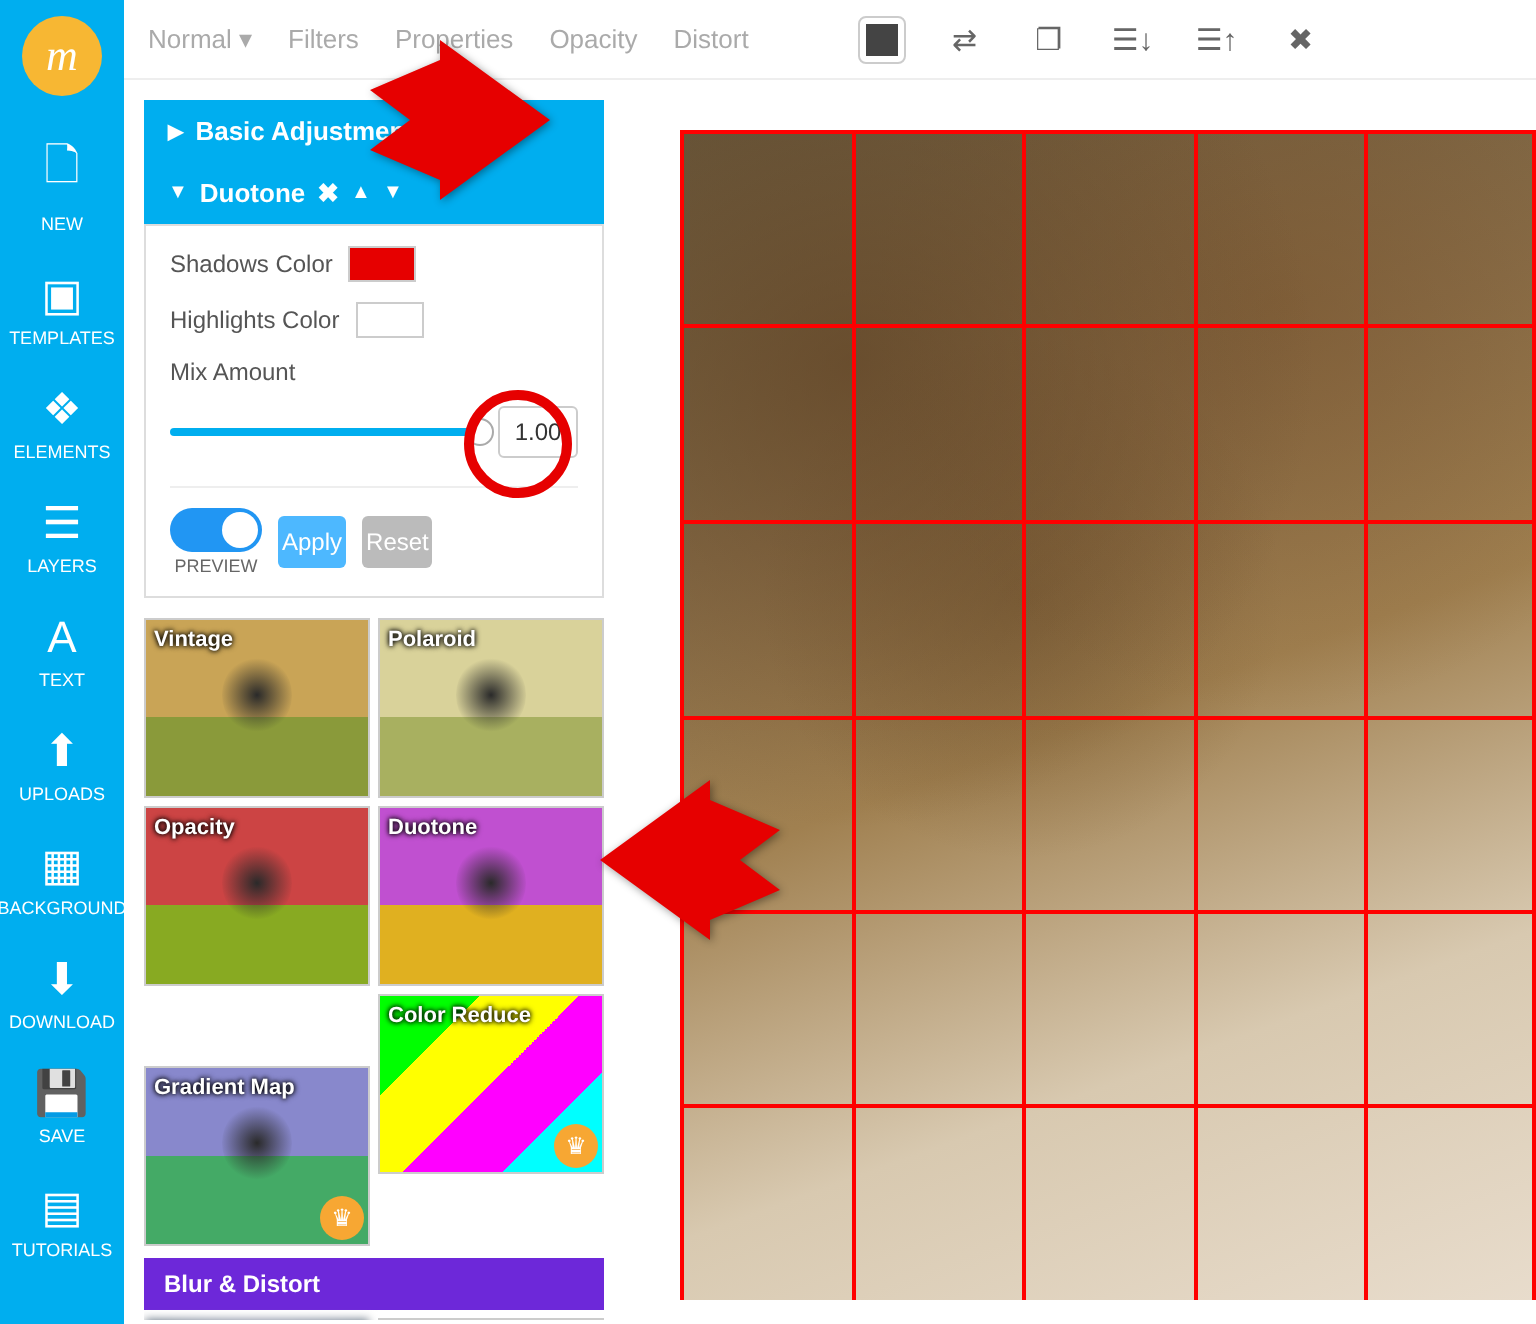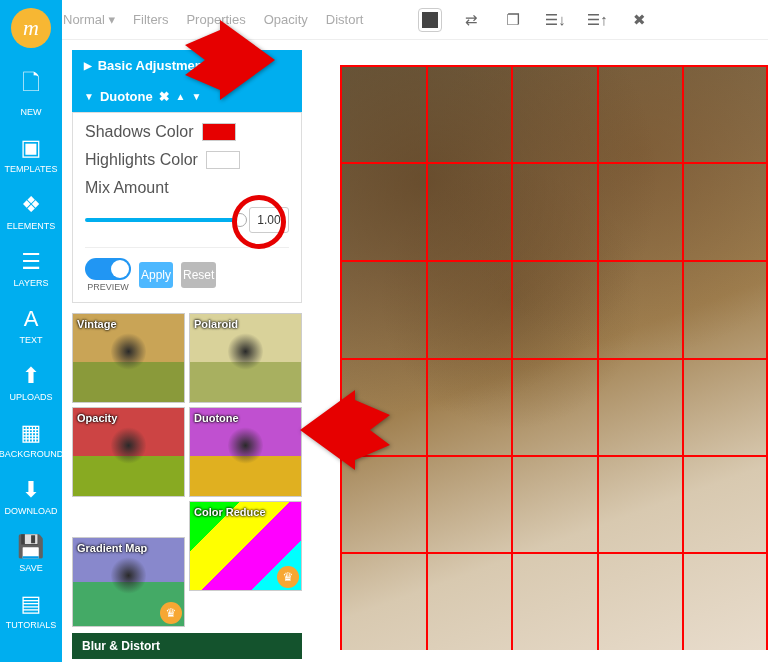--- a/index.html
+++ b/index.html
@@ -3,51 +3,51 @@
 <meta charset="utf-8">
 <style>
 * { box-sizing: border-box; margin: 0; padding: 0; font-family: Arial, sans-serif; }
 body { width: 768px; height: 662px; overflow: hidden; background: #fff; position: relative; }
 
 .sidebar { position: absolute; left: 0; top: 0; width: 62px; height: 662px; background: #00aeef; display: flex; flex-direction: column; align-items: center; padding-top: 8px; }
 .logo { width: 40px; height: 40px; border-radius: 50%; background: #f7b733; display: flex; align-items: center; justify-content: center; font-style: italic; font-family: cursive; color: #fff; font-size: 22px; margin-bottom: 18px; }
 .side-item { display: flex; flex-direction: column; align-items: center; color: #fff; font-size: 9px; margin-bottom: 18px; cursor: pointer; }
 .side-item .icon { font-size: 22px; margin-bottom: 3px; }
 
-.topbar { position: absolute; left: 62px; top: 0; right: 0; height: 40px; display: flex; align-items: center; padding: 0 1px; gap: 18px; border-bottom: 1px solid #eee; }
+.topbar { position: absolute; left: 62px; top: 0; right: 0; height: 40px; display: flex; align-items: center; padding: 0 12px; gap: 18px; border-bottom: 1px solid #eee; }
 .topbar .tab { color: #aaa; font-size: 13px; cursor: pointer; }
 .topbar .iconbtn { color: #666; font-size: 15px; cursor: pointer; width: 24px; text-align: center; }
 .sqbtn { width: 22px; height: 22px; background: #444; border: 3px solid #fff; outline: 1px solid #ccc; border-radius: 3px; }
 .topbar-gap { width: 20px; }
 
 .panel { position: absolute; left: 72px; top: 50px; width: 230px; height: 610px; overflow: hidden; }
 .accordion { background: #00aeef; color: #fff; padding: 8px 12px; font-size: 13px; font-weight: bold; display: flex; align-items: center; gap: 6px; cursor: pointer; }
 .accordion .tri { font-size: 10px; }
 .duobody { background: #fff; border: 1px solid #ddd; padding: 10px 12px; }
-.row { display: flex; align-items: flex-end; font-size: 16px; color: #555; margin-bottom: 10px; gap: 8px; }
+.row { display: flex; align-items: center; font-size: 12px; color: #555; margin-bottom: 10px; gap: 8px; }
 .swatch { width: 34px; height: 18px; border: 1px solid #ccc; }
 .red { background: #e60000; }
 .white { background: #fff; }
 .slider-row { display: flex; align-items: center; gap: 8px; margin-top: 8px; }
 .slider-track { flex: 1; height: 4px; background: #00aeef; border-radius: 2px; position: relative; }
 .slider-thumb { position: absolute; right: -6px; top: -5px; width: 14px; height: 14px; border-radius: 50%; background: #fff; border: 1px solid #aaa; }
 .valbox { width: 40px; height: 26px; border: 1px solid #ccc; border-radius: 3px; display: flex; align-items: center; justify-content: center; font-size: 12px; color: #333; }
 .btnrow { display: flex; align-items: center; gap: 8px; margin-top: 14px; border-top: 1px solid #eee; padding-top: 10px; }
 .toggle { width: 46px; height: 22px; background: #2196f3; border-radius: 11px; position: relative; }
 .toggle::after { content: ""; position: absolute; right: 2px; top: 2px; width: 18px; height: 18px; background: #fff; border-radius: 50%; }
 .prev { font-size: 9px; color: #666; text-align: center; }
 .btn { padding: 6px 2px; border-radius: 3px; border: none; font-size: 12px; color: #fff; cursor: pointer; }
 .apply { background: #4db8ff; }
 .reset { background: #bbb; }
 
 .filters { margin-top: 10px; display: grid; grid-template-columns: 1fr 1fr; gap: 4px; }
 .thumb { position: relative; height: 90px; border: 1px solid #ccc; overflow: hidden; cursor: pointer; }
 .thumb .label { position: absolute; top: 4px; left: 4px; color: #fff; font-size: 11px; font-weight: bold; text-shadow: 0 0 3px #000, 0 0 2px #000; z-index: 2; }
 .badge { position: absolute; bottom: 2px; right: 2px; width: 22px; height: 22px; border-radius: 50%; background: #f7a733; color: #fff; display: flex; align-items: center; justify-content: center; font-size: 12px; z-index: 2; }
-.section-title { background: #14532d; color: #fff; padding: 6px 10px; font-size: 12px; font-weight: bold; grid-column: 1 / 3; margin-top: 2px; }
+.section-title { background: #6d28d9; color: #fff; padding: 6px 10px; font-size: 12px; font-weight: bold; grid-column: 1 / 3; margin-top: 2px; }
 
 .vintage { background: linear-gradient(180deg, #c9a456 55%, #8a9a3a 55%); }
 .polaroid { background: linear-gradient(180deg, #d9d29a 55%, #a8b060 55%); }
 .infrared { background: linear-gradient(180deg, #c44 55%, #8a2 55%); }
 .duotone-bg { background: linear-gradient(180deg, #c050d0 55%, #e0b020 55%); }
 .gmap { background: linear-gradient(180deg, #88c 50%, #4a6 50%); margin-top: 36px; }
 .creduce { background: linear-gradient(135deg, #0f0 25%, #ff0 25% 50%, #f0f 50% 75%, #0ff 75%); }
 .blur { background: radial-gradient(circle, #aac 0%, #678 100%); filter: blur(2px); }
 .zblur { background: radial-gradient(circle, #8a6 0%, #454 100%); }
 .tree { position: absolute; left: 34%; top: 20%; width: 32%; height: 45%; background: radial-gradient(circle, #2a2a2a 0%, rgba(0,0,0,0) 70%); border-radius: 50%; }

